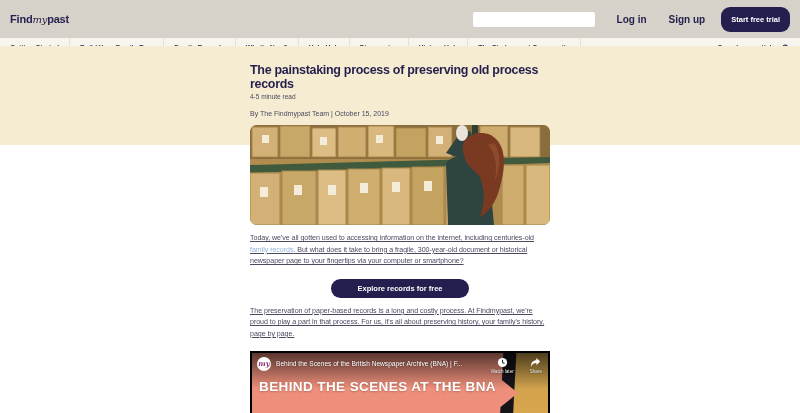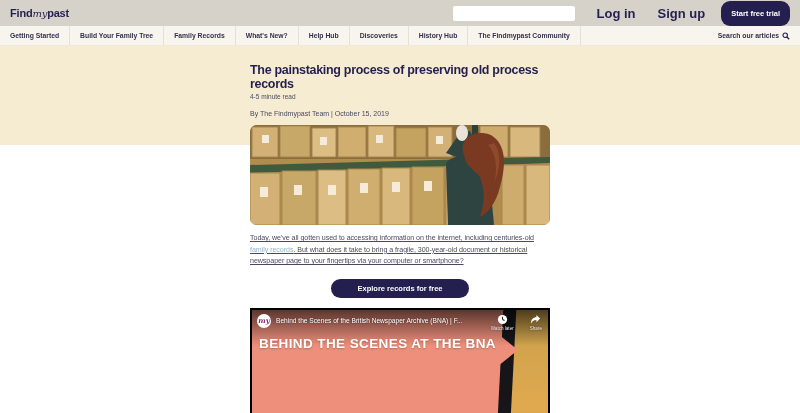--- a/index.html
+++ b/index.html
@@ -6,38 +6,38 @@
   html,body { width: 800px; height: 413px; overflow: hidden; }
   body {
     font-family: "Liberation Sans", sans-serif;
     background: #ffffff;
     position: relative;
     color: #44435a;
   }
 
   
   .top-header {
-    height: 26px;
+    height: 38px;
     background: #d6d2ca;
     display: flex;
     align-items: center;
     padding: 0 10px;
   }
   .logo { font-weight: bold; font-size: 11px; color: #241f4e; letter-spacing: -0.2px; cursor: pointer; }
   .logo .logo-my { font-family: "DejaVu Serif", serif; font-style: italic; font-weight: normal; font-size: 10px; }
   .header-spacer { flex: 1; }
   .header-search {
     width: 122px; height: 15px;
     border: none; border-radius: 2px;
     background: #ffffff;
     font-size: 7px; padding: 0 4px;
     outline: none;
   }
   .header-link {
-    font-size: 13px; color: #241f4e; font-weight: bold;
+    font-size: 10px; color: #241f4e; font-weight: bold;
     margin-left: 22px; cursor: pointer; text-decoration: none; text-align: right;
   }
   .trial-btn {
     margin-left: 16px;
     background: #241f4e; color: #ffffff;
     border: none; border-radius: 9px;
     font-size: 7.5px; font-weight: bold;
     padding: 8px 10px; cursor: pointer;
     font-family: "Liberation Sans", sans-serif;
   }
@@ -269,20 +269,21 @@
       <path d="M238 20 C246 28 248 44 244 58 C250 46 252 28 244 18 Z" fill="#8f4a2c"></path>
     </svg>
 
 
     <p class="body-para"><span>Today, we've all gotten used to accessing information on the internet, including centuries-old </span><a class="body-link">family records</a><span>.  But what does it take to bring a fragile, 300-year-old document or historical newspaper page to your fingertips via your computer or smartphone?</span></p>
 
     <div class="cta-wrap">
       <button class="cta-btn">Explore records for free</button>
     </div>
 
+    <p class="body-para">The preservation of paper-based records is a long and costly process. At Findmypast, we're proud to play a part in that process. For us, it's all about preserving history, your family's history, page by page.</p>
 
     <div class="video-frame">
       <div class="video-thumb">
         <div class="thumb-right"></div>
         <div class="thumb-dark-strip"></div>
         <div class="thumb-triangle"></div>
         <div class="thumb-top-grad"></div>
         <div class="vid-avatar">my</div>
         <div class="vid-title">Behind the Scenes of the British Newspaper Archive (BNA) | F...</div>
         <div class="vid-actions">

